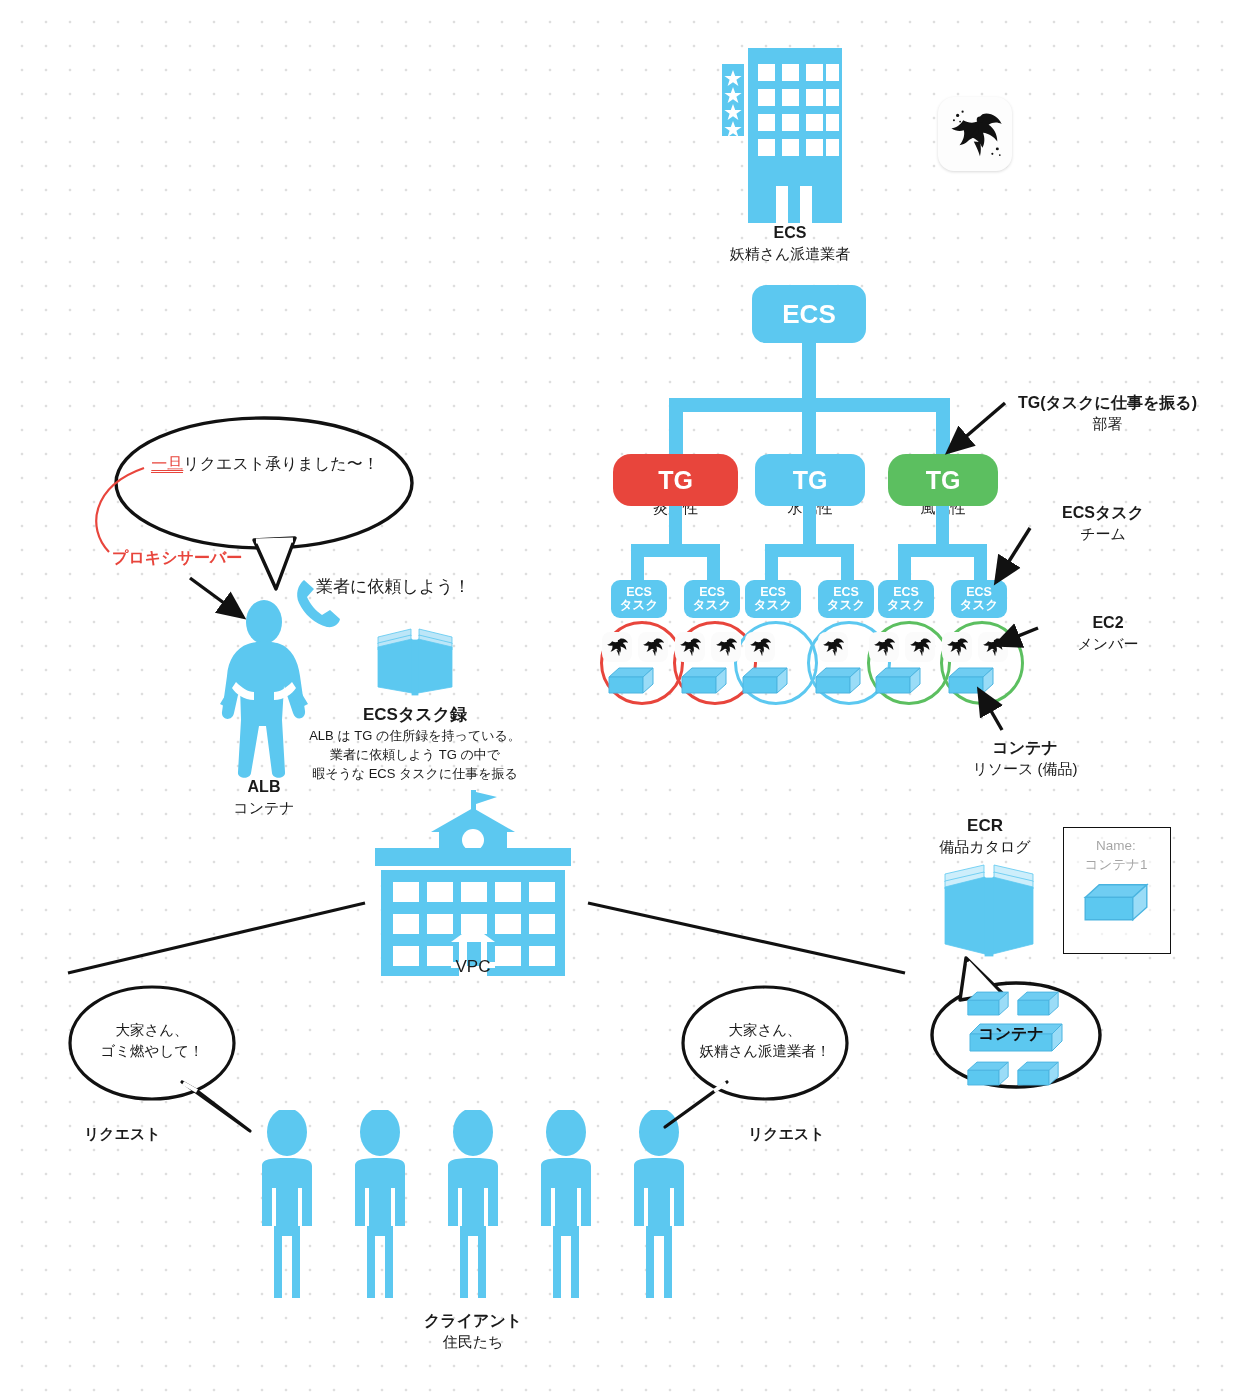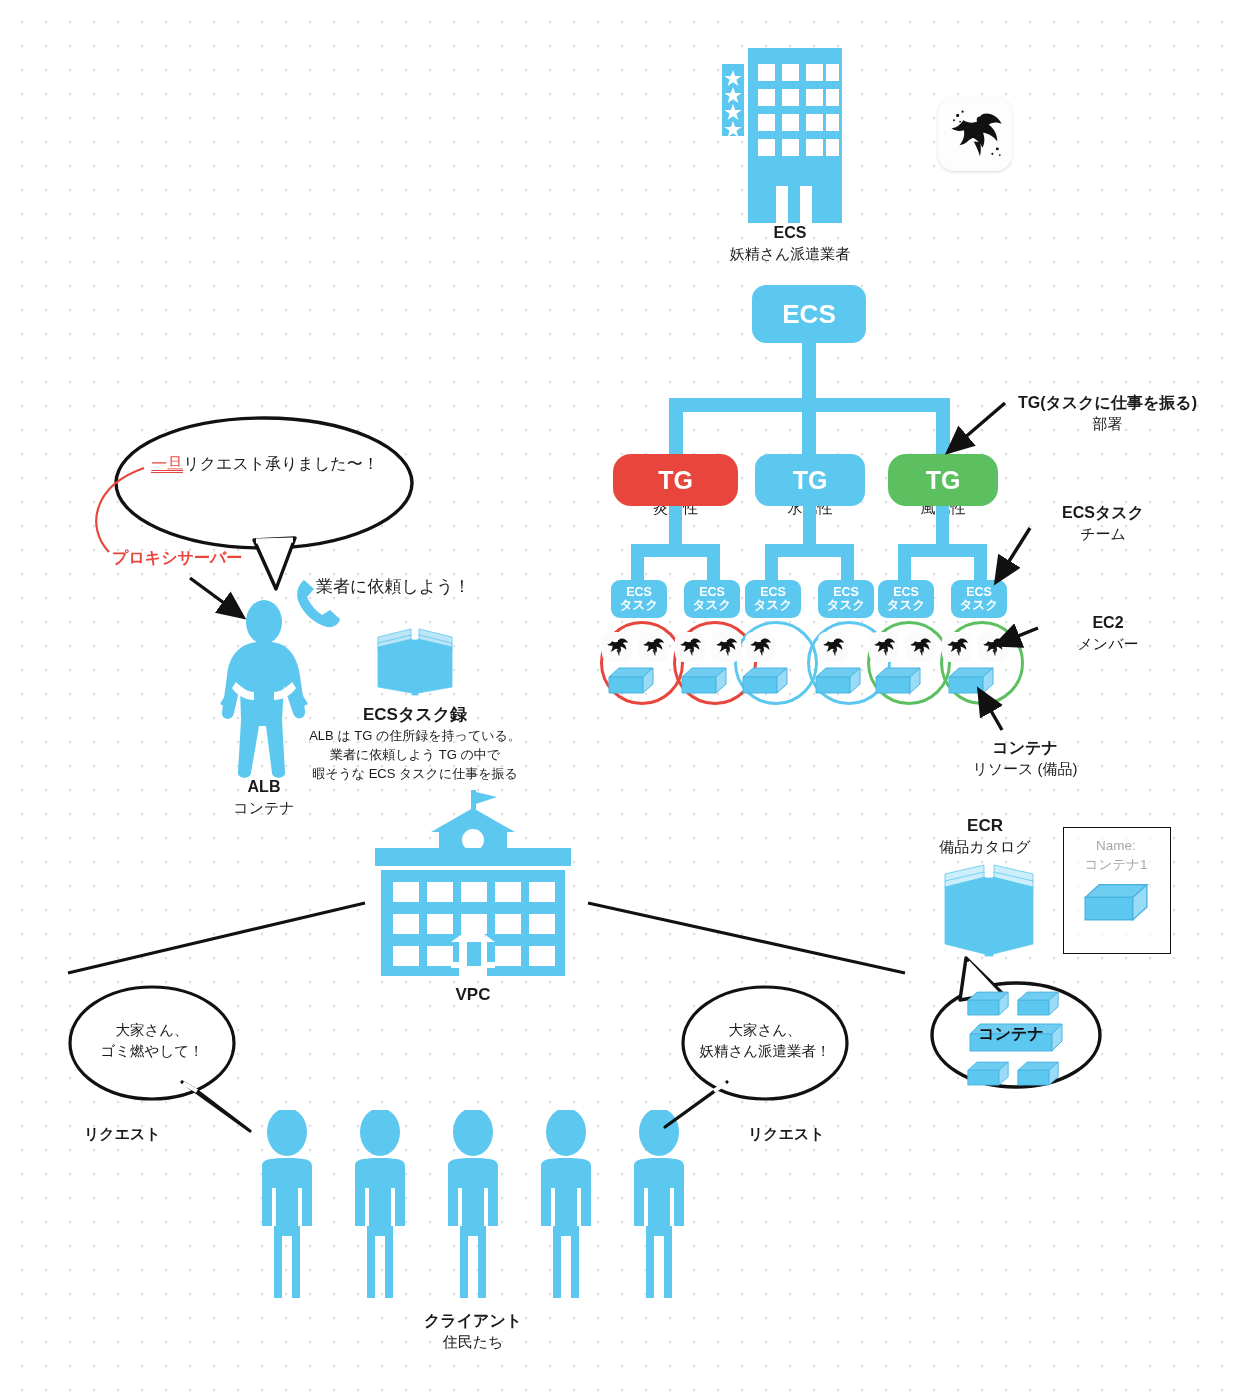--- a/index.html
+++ b/index.html
@@ -515,21 +515,21 @@
       <rect x="30" y="156" width="26" height="20"></rect>
         <rect x="64" y="156" width="26" height="20"></rect>
       <rect x="132" y="156" width="26" height="20"></rect>
         <rect x="166" y="156" width="26" height="20"></rect>
       <path d="M88,152 L110,136 L132,152 Z"></path>
       <path d="M96,186 L96,178 L88,178 L88,172 L96,172 L96,152 L124,152 L124,172 L132,172 L132,178 L124,178 L124,186 Z"></path>
     </g>
     <rect x="104" y="152" width="14" height="24" fill="#5CC8F0"></rect>
   </svg>
 </div>
-<div class="abs ctr" style="left:398px;top:985px;width:150px;font-size:17px;font-weight:bold;">
+<div class="abs ctr" style="left:398px;top:957px;width:150px;font-size:17px;font-weight:normal;">
   <span>VPC</span>
 </div>
 
 <div class="abs ctr" style="left:920px;top:816px;width:130px;font-size:17px;font-weight:bold;">
   <span>ECR</span>
 </div>
 <div class="abs ctr" style="left:912px;top:838px;width:146px;font-size:15px;">
   <span>備品カタログ</span>
 </div>
 <div class="abs" style="left:941px;top:862px;width:96px;height:98px;">

